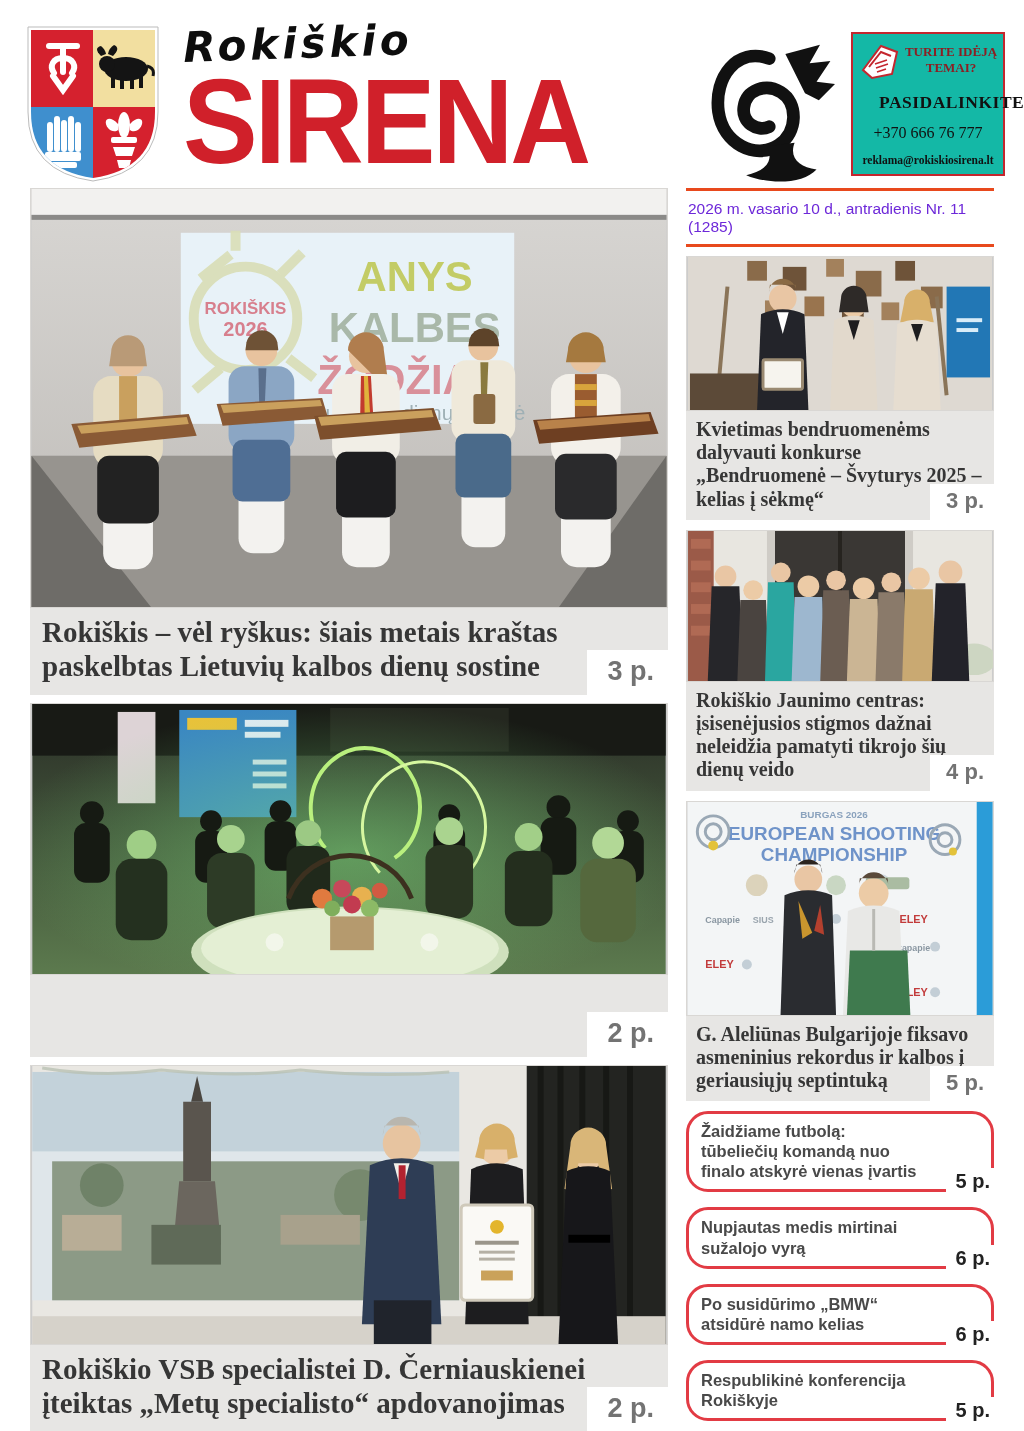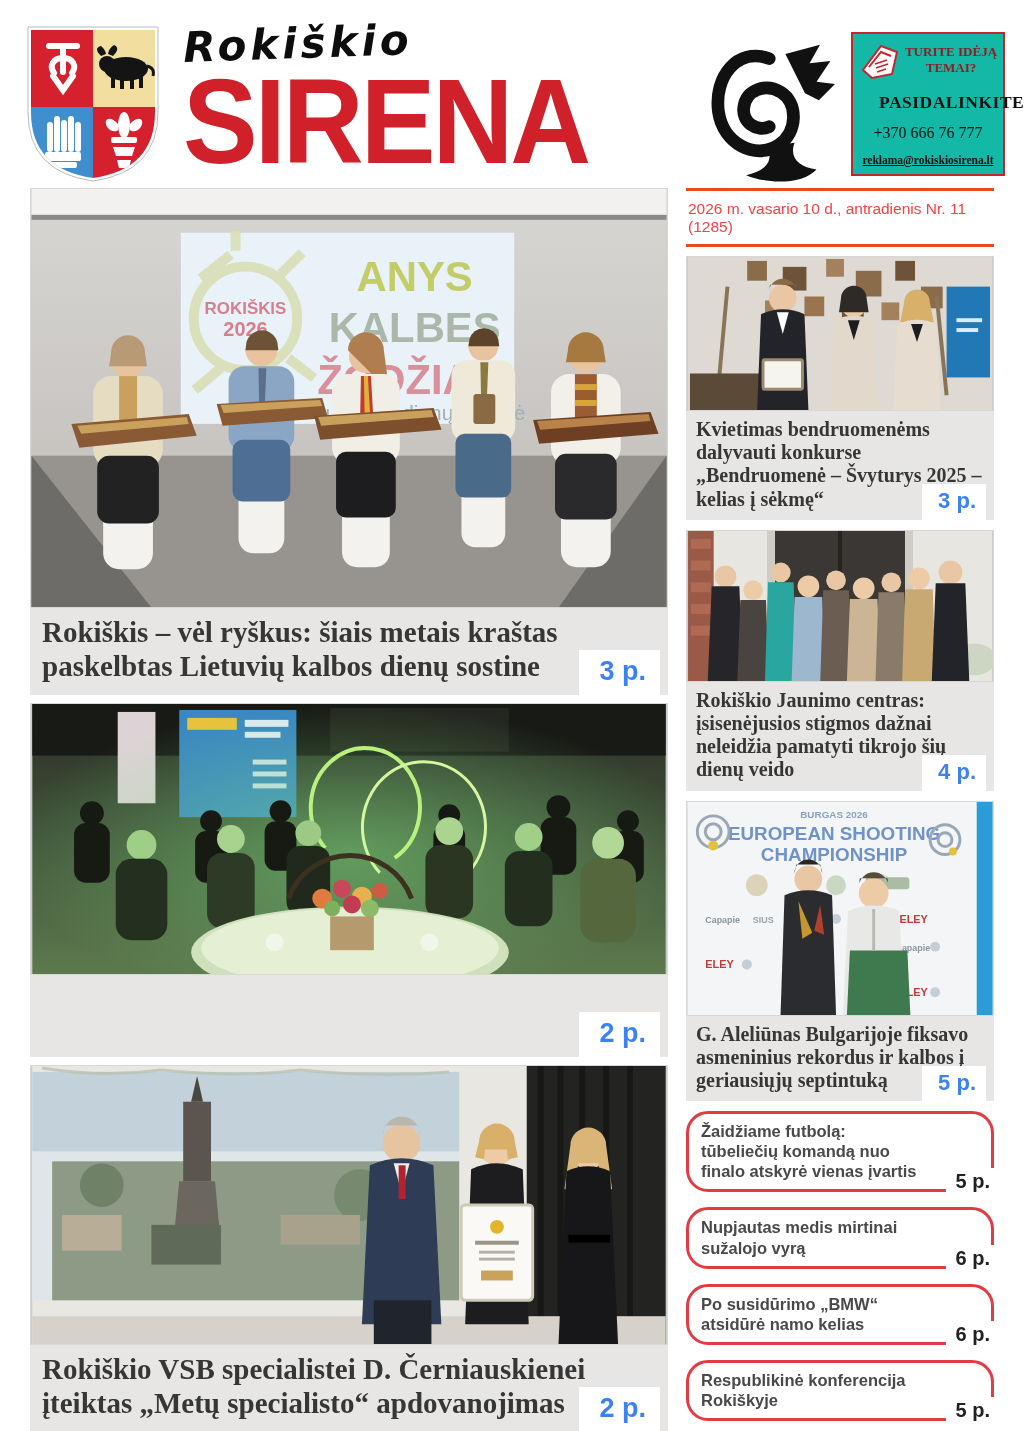--- a/index.html
+++ b/index.html
@@ -23,43 +23,43 @@
   }
   .mascot{position:absolute;left:700px;top:40px;}
   .contact-box{
     position:absolute;left:851px;top:32px;width:150px;height:140px;
     border:2px solid #c4262e;background:#14b8a6;font-family:"Liberation Serif",serif;
   }
   .cb-head{display:flex;align-items:flex-start;padding:6px 4px 0 6px;}
   .cb-head-txt{flex:1;text-align:center;color:#8c1f23;font-weight:bold;font-size:13px;line-height:1.25;padding-top:4px;}
   .cb-cta{text-align:center;font-weight:bold;font-size:17.5px;color:#111;margin-top:10px;letter-spacing:0.5px;padding-left:26px;}
   .cb-phone{text-align:center;font-weight:normal;font-size:16px;color:#111;margin-top:11px;}
-  .cb-email{text-align:center;font-weight:bold;font-size:11.5px;color:#111;margin-top:12px;text-decoration:underline;}
+  .cb-email{text-align:center;font-weight:bold;font-size:11.5px;color:#111;margin-top:12px;}
   
   .col-left{position:absolute;left:30px;top:188px;width:638px;}
   .col-right{position:absolute;left:686px;top:188px;width:308px;}
   .photo{display:block;border:1px solid #d9d7d4;box-sizing:border-box;background:#ccc;}
   .bar{
     position:relative;background:#e7e6e4;color:#363636;
     font-family:"Liberation Serif",serif;font-weight:bold;
   }
   .bar-lead{font-size:29px;line-height:1.16;padding:8px 12px 12px 12px;min-height:62px;}
   .bar-cap{font-size:20px;line-height:1.16;padding:7px 10px 9px 10px;}
   .pageref{
-    position:absolute;right:8px;bottom:0;background:#fff;color:#3b82f6;
+    position:absolute;right:0;bottom:0;background:#fff;color:#737373;
     font-family:"Liberation Sans",sans-serif;font-weight:bold;
     padding:6px 14px 8px 20px;
   }
   .pageref-lead{font-size:27px;}
   .pageref-cap{font-size:22px;padding:4px 10px 6px 16px;}
   .gap8{height:8px;}
   
   .dateline{
     border-top:3px solid #e8491d;border-bottom:3px solid #e8491d;
-    padding:9px 0 8px 2px;font-size:15.5px;color:#ef4444;margin-bottom:9px;
+    padding:9px 0 8px 2px;font-size:15.5px;color:#6d28d9;margin-bottom:9px;
   }
   .story{margin-bottom:10px;}
   
   .briefs{margin-top:6px;}
   .hl-box{
     position:relative;border:3px solid #e23b44;border-radius:22px;
     padding:7px 64px 8px 12px;margin-bottom:15px;min-height:24px;
   }
   .hl-box .label{
     font-size:16.5px;font-weight:bold;color:#494949;line-height:1.22;

